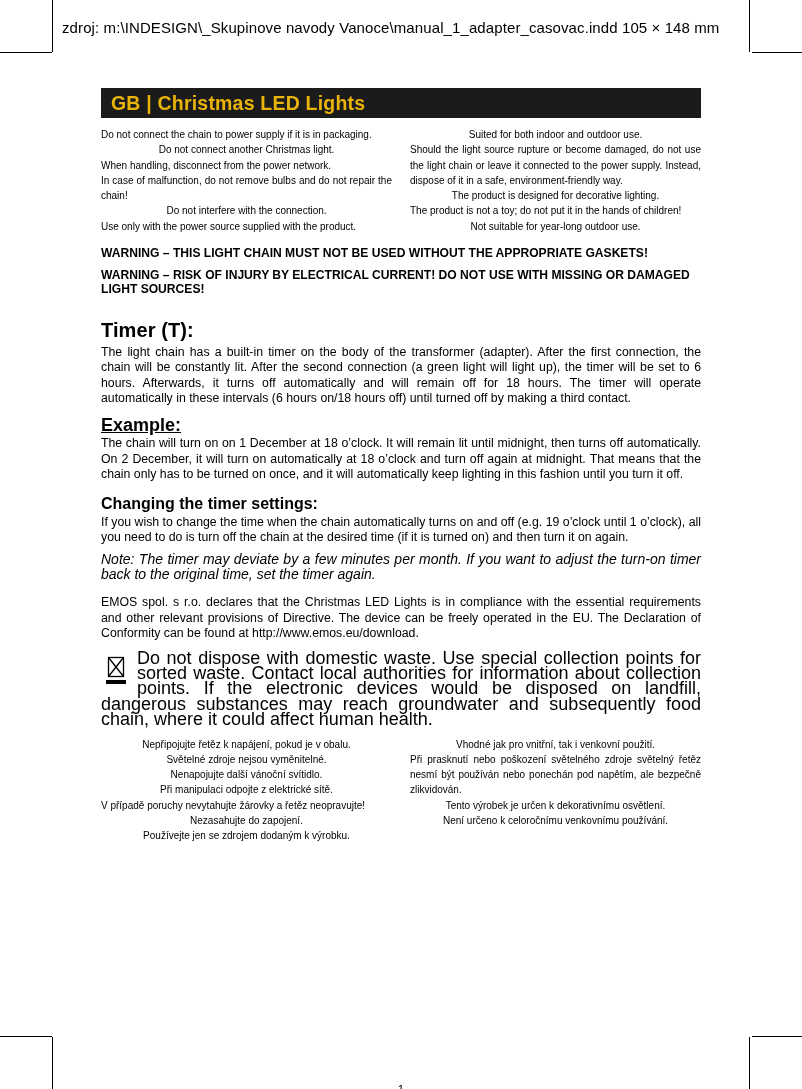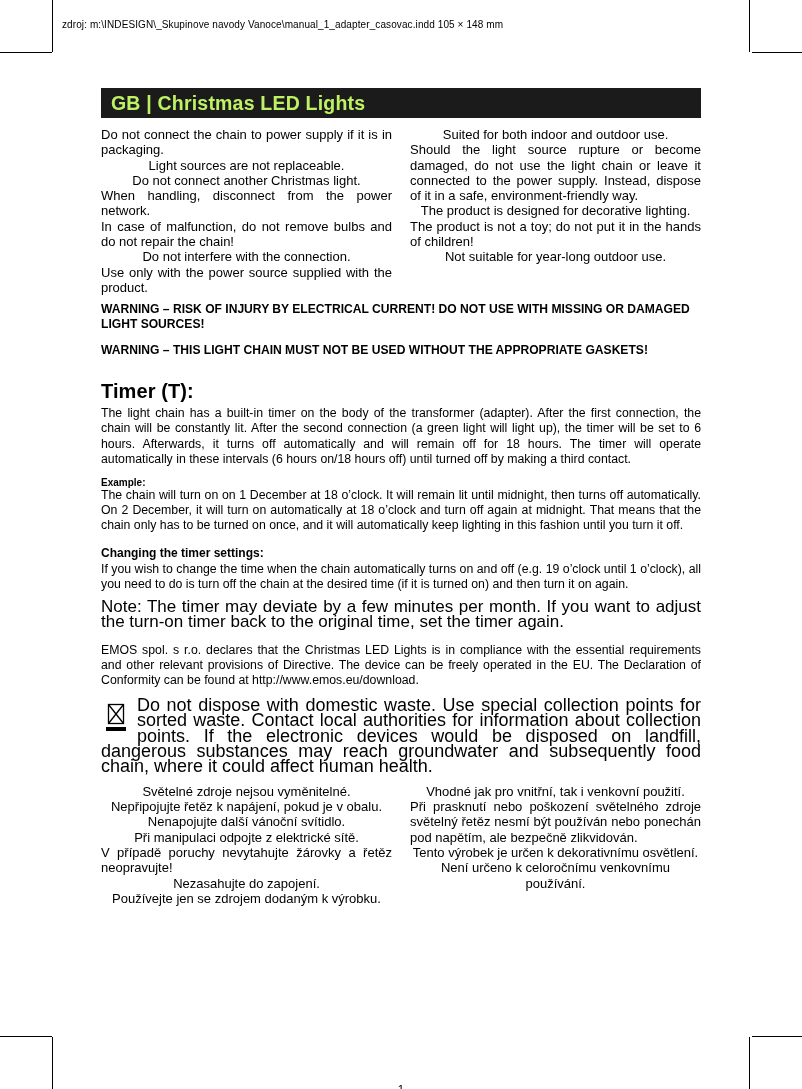--- a/index.html
+++ b/index.html
@@ -34,54 +34,54 @@
   .cm-bl-v { left: 52px; top: 1037px; height: 52px; }
   .cm-bl-h { left: 0px; top: 1036px; width: 52px; }
   
   .cm-br-v { left: 749px; top: 1037px; height: 52px; }
   .cm-br-h { left: 752px; top: 1036px; width: 50px; }
 
   .slug {
     position: absolute;
     left: 62px;
     top: 19px;
-    font-size: 10px;
+    font-size: 15px;
     letter-spacing: 0.1px;
     color: #000;
     white-space: nowrap;
   }
 
   .page {
     position: absolute;
     left: 101px;
     top: 88px;
     width: 600px;
   }
 
   .band {
     background: #1b1b1b;
-    color: #bef264;
+    color: #eab308;
     height: 30px;
     display: flex;
     align-items: center;
     padding-left: 10px;
     box-sizing: border-box;
     font-size: 19.5px;
     font-weight: bold;
     letter-spacing: 0.2px;
   }
 
   .cols {
     display: flex;
     gap: 18px;
     margin-top: 9px;
   }
   .col {
     width: 291px;
-    font-size: 13px;
+    font-size: 10px;
     line-height: 15.3px;
   }
   .col p {
     margin: 0;
     text-align: justify;
   }
   .col p.nojust { text-align: center; }
 
   .warn {
     font-size: 12.1px;
@@ -91,39 +91,41 @@
   }
   .warn.second { margin-top: 7px; }
 
   h2.sec {
     font-size: 20px;
     font-weight: bold;
     margin: 22px 0 3px 0;
     letter-spacing: 0.1px;
   }
   h3.sub {
-    font-size: 10px;
+    font-size: 18px;
     font-weight: bold;
     margin: 9px 0 0 0;
+    text-decoration: underline;
   }
   h3.sub2 {
-    font-size: 12px;
+    font-size: 16px;
     font-weight: bold;
     margin: 12px 0 2px 0;
   }
   p.body {
     font-size: 12.3px;
     line-height: 15.4px;
     margin: 0;
     text-align: justify;
   }
   p.note {
-    font-size: 17px;
+    font-size: 14px;
     line-height: 15.4px;
     margin: 6px 0 0 0;
+    font-style: italic;
     text-align: justify;
   }
   p.decl {
     font-size: 12.3px;
     line-height: 15.4px;
     margin: 13px 0 0 0;
     text-align: justify;
   }
 
   .weee-block {
@@ -164,38 +166,37 @@
 
 <div class="slug">zdroj: m:\INDESIGN\_Skupinove navody Vanoce\manual_1_adapter_casovac.indd  105 × 148 mm</div>
 
 <div class="page">
 
   <div class="band">GB | Christmas LED Lights</div>
 
   <div class="cols">
     <div class="col">
       <p>Do not connect the chain to power supply if it is in packaging.</p>
-      <p class="nojust">Light sources are not replaceable.</p>
       <p class="nojust">Do not connect another Christmas light.</p>
       <p>When handling, disconnect from the power network.</p>
       <p>In case of malfunction, do not remove bulbs and do not repair the chain!</p>
       <p class="nojust">Do not interfere with the connection.</p>
       <p>Use only with the power source supplied with the product.</p>
     </div>
     <div class="col">
       <p class="nojust">Suited for both indoor and outdoor use.</p>
       <p>Should the light source rupture or become damaged, do not use the light chain or leave it connected to the power supply. Instead, dispose of it in a safe, environment-friendly way.</p>
       <p class="nojust">The product is designed for decorative lighting.</p>
       <p>The product is not a toy; do not put it in the hands of children!</p>
       <p class="nojust">Not suitable for year-long outdoor use.</p>
     </div>
   </div>
 
+  <div class="warn">WARNING – THIS LIGHT CHAIN MUST NOT BE USED WITHOUT THE APPROPRIATE GASKETS!</div>
   <div class="warn second">WARNING – RISK OF INJURY BY ELECTRICAL CURRENT! DO NOT USE WITH MISSING OR DAMAGED LIGHT SOURCES!</div>
-  <div class="warn">WARNING – THIS LIGHT CHAIN MUST NOT BE USED WITHOUT THE APPROPRIATE GASKETS!</div>
 
   <h2 class="sec">Timer (T):</h2>
   <p class="body">The light chain has a built-in timer on the body of the transformer (adapter). After the first connection, the chain will be constantly lit. After the second connection (a green light will light up), the timer will be set to 6 hours. Afterwards, it turns off automatically and will remain off for 18 hours. The timer will operate automatically in these intervals (6 hours on/18 hours off) until turned off by making a third contact.</p>
 
   <h3 class="sub">Example:</h3>
   <p class="body">The chain will turn on on 1 December at 18 o’clock. It will remain lit until midnight, then turns off automatically. On 2 December, it will turn on automatically at 18 o’clock and turn off again at midnight. That means that the chain only has to be turned on once, and it will automatically keep lighting in this fashion until you turn it off.</p>
 
   <h3 class="sub2">Changing the timer settings:</h3>
   <p class="body">If you wish to change the time when the chain automatically turns on and off (e.g. 19 o’clock until 1 o’clock), all you need to do is turn off the chain at the desired time (if it is turned on) and then turn it on again.</p>
   <p class="note">Note: The timer may deviate by a few minutes per month. If you want to adjust the turn-on timer back to the original time, set the timer again.</p>
@@ -208,22 +209,22 @@
       <line x1="5.5" y1="5.5" x2="20.5" y2="24.5" stroke="#000" stroke-width="1.3"></line>
       <line x1="20.5" y1="5.5" x2="5.5" y2="24.5" stroke="#000" stroke-width="1.3"></line>
       <rect x="3" y="28" width="20" height="4" fill="#000"></rect>
     </svg>
     <span>Do not dispose with domestic waste. Use special collection points for sorted waste. Contact local authorities for information about collection points. If the electronic devices would be disposed on landfill, dangerous substances may reach groundwater and subsequently food chain, where it could affect human health.</span>
   </div>
 
 
   <div class="cols">
     <div class="col">
+      <p class="nojust">Nepřipojujte řetěz k napájení, pokud je v obalu.</p>
       <p class="nojust">Světelné zdroje nejsou vyměnitelné.</p>
-      <p class="nojust">Nepřipojujte řetěz k napájení, pokud je v obalu.</p>
       <p class="nojust">Nenapojujte další vánoční svítidlo.</p>
       <p class="nojust">Při manipulaci odpojte z elektrické sítě.</p>
       <p>V případě poruchy nevytahujte žárovky a řetěz neopravujte!</p>
       <p class="nojust">Nezasahujte do zapojení.</p>
       <p class="nojust">Používejte jen se zdrojem dodaným k výrobku.</p>
     </div>
     <div class="col">
       <p class="nojust">Vhodné jak pro vnitřní, tak i venkovní použití.</p>
       <p>Při prasknutí nebo poškození světelného zdroje světelný řetěz nesmí být používán nebo ponechán pod napětím, ale bezpečně zlikvidován.</p>
       <p class="nojust">Tento výrobek je určen k dekorativnímu osvětlení.</p>

